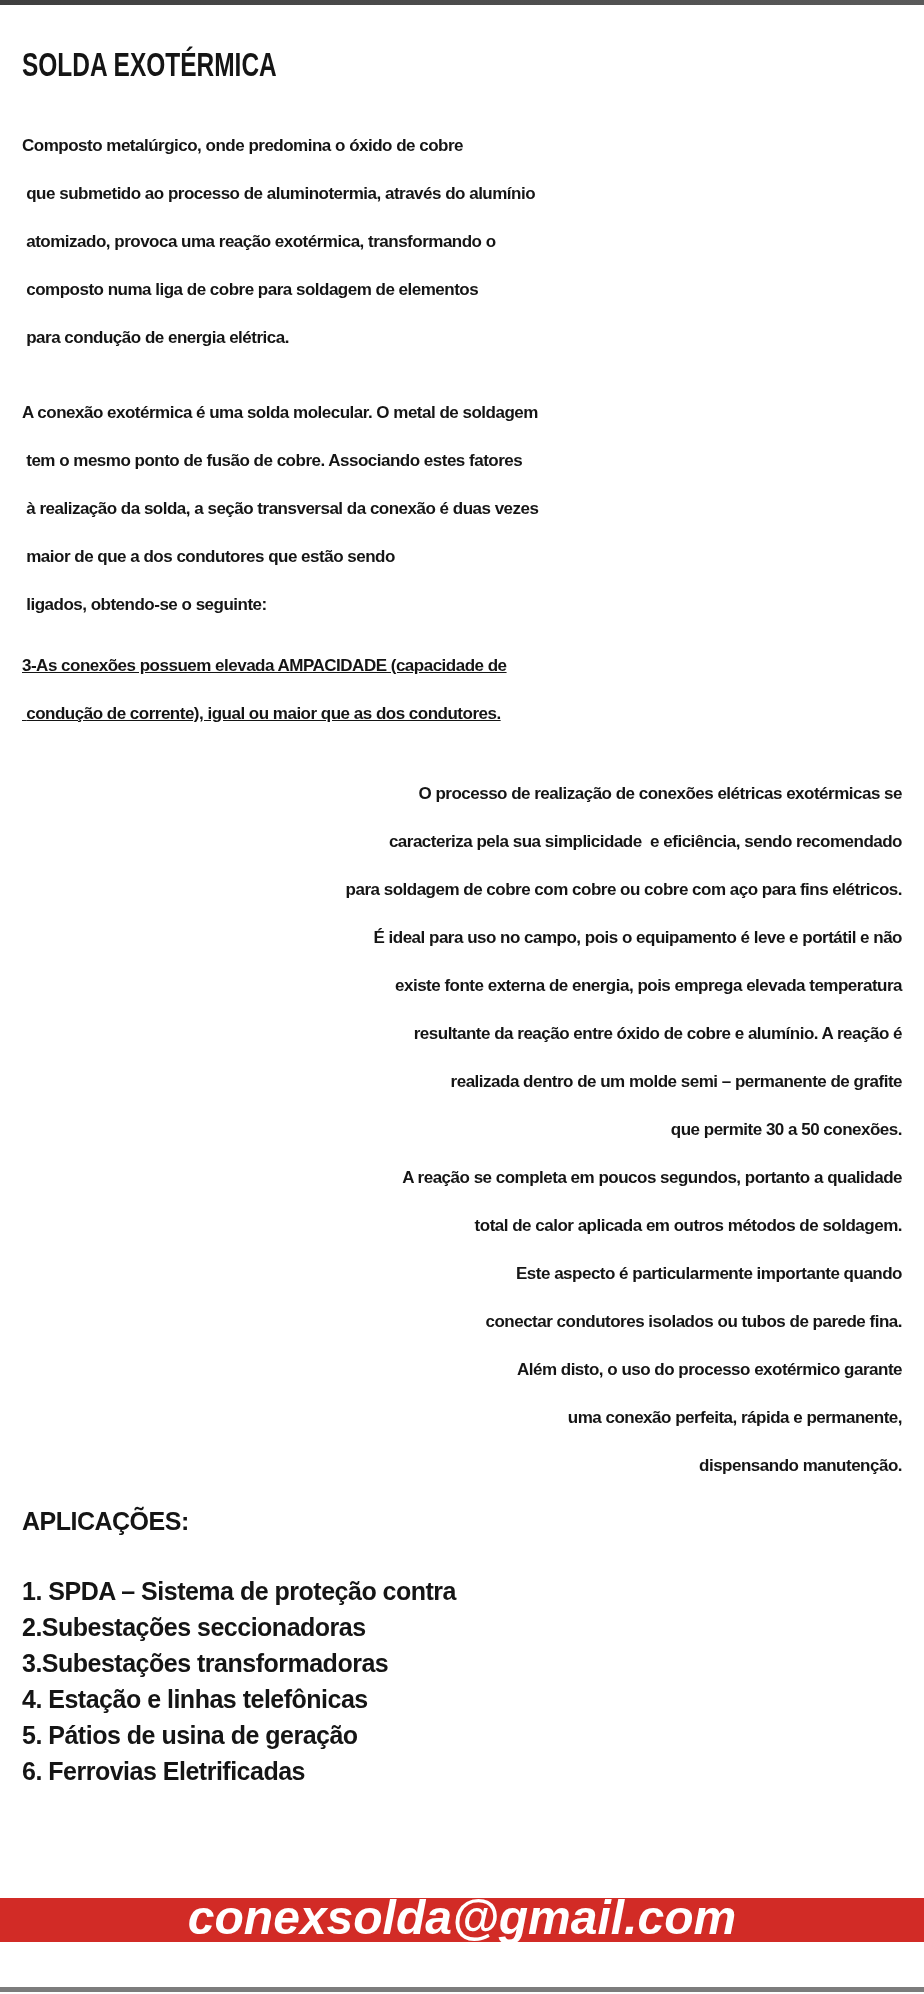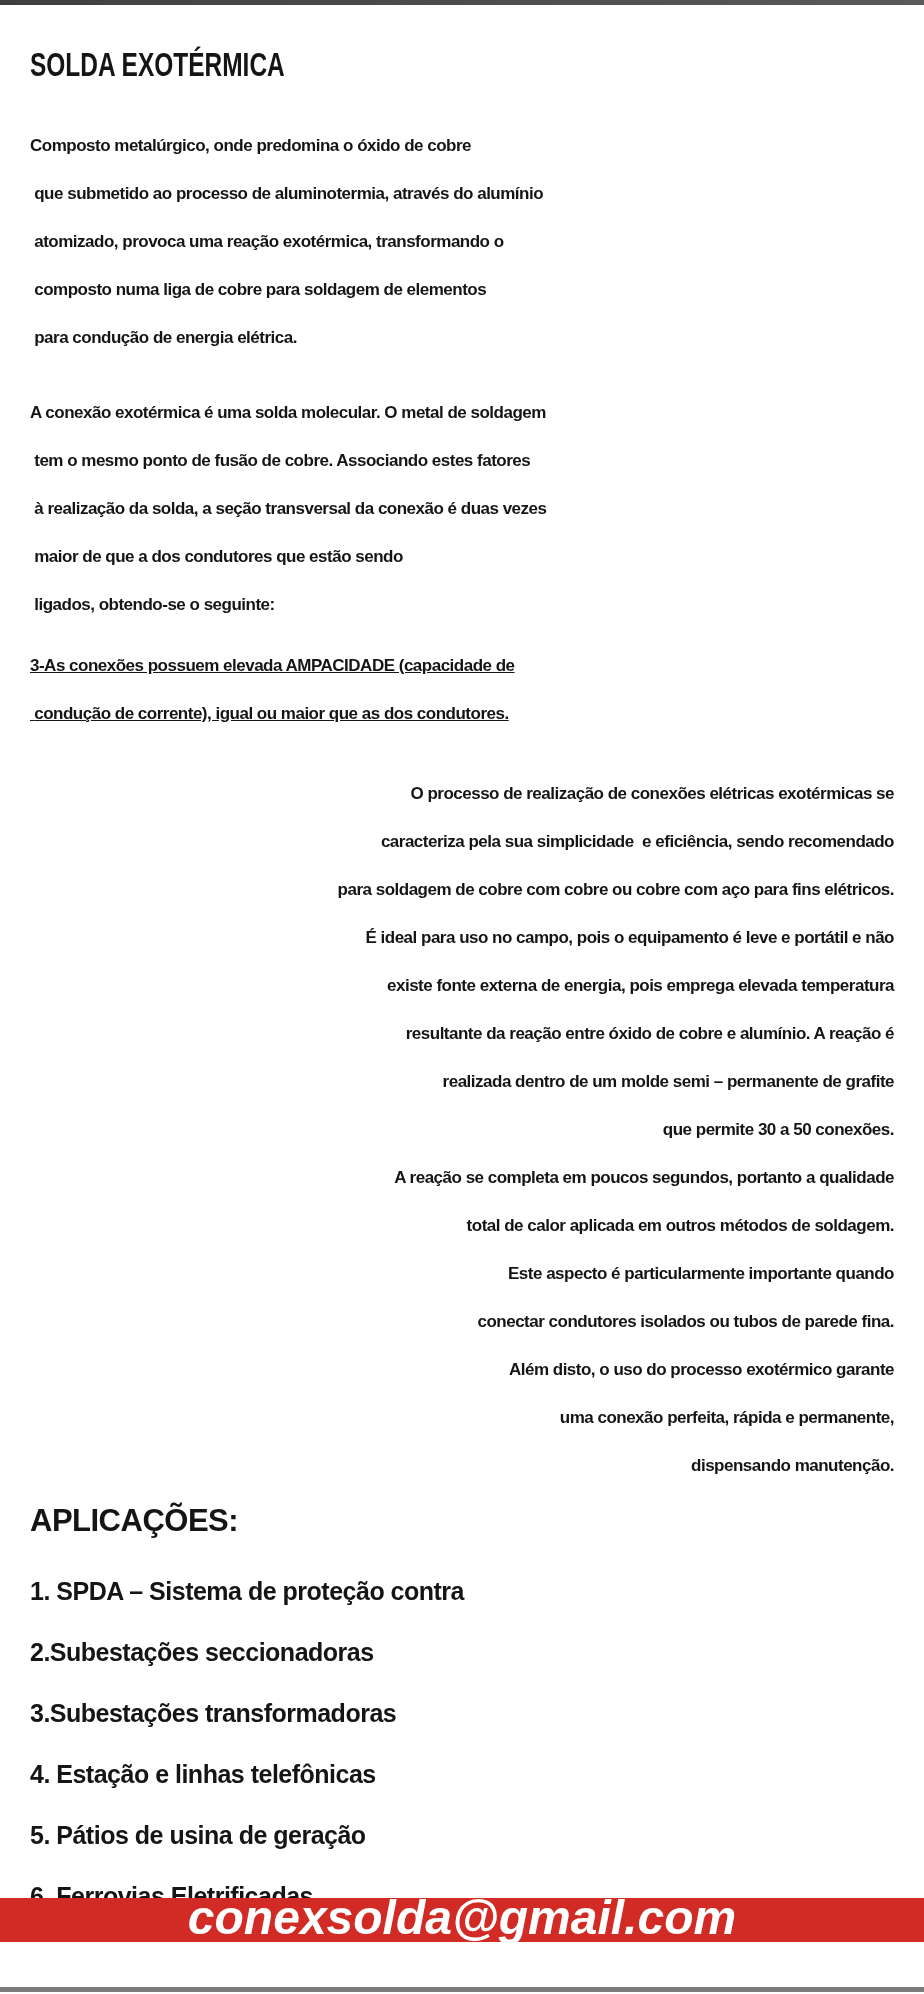--- a/index.html
+++ b/index.html
@@ -19,21 +19,21 @@
   .top-border {
     position: absolute;
     top: 0; left: 0;
     width: 100%; height: 5px;
     background: linear-gradient(90deg, #3f3f3f, #5a5a5a);
   }
   .content {
     position: absolute;
     top: 5px; left: 0;
     width: 100%;
-    padding: 0 30px;
+    padding: 0 22px;
     box-sizing: border-box;
   }
   .title {
     font-size: 34px;
     font-weight: bold;
     line-height: 36px;
     margin: 41px 0 0 0;
     white-space: pre;
     transform: scaleX(0.72);
     transform-origin: 0 50%;
@@ -46,34 +46,33 @@
     white-space: pre-wrap;
     margin: 0;
   }
   .p1 { margin-top: 40px; }
   .p2 { margin-top: 27px; }
   .p3 { margin-top: 31px; }
   .p4 { margin-top: 38px; }
   .p5 { margin-top: 13px; text-decoration: underline; }
   .p6 { margin-top: 32px; text-align: right; }
   .apps-heading {
-    font-size: 31px;
+    font-size: 25px;
     font-weight: bold;
     line-height: 36px;
     letter-spacing: -0.5px;
     margin: 13px 0 0 0;
   }
   .apps-list { margin-top: 34px; }
   .app-line {
     font-size: 25px;
     font-weight: bold;
     line-height: 36px;
     letter-spacing: -0.5px;
     white-space: pre;
-    margin-top: 25px;
   }
   .email-banner {
     position: absolute;
     left: 0; top: 1898px;
     width: 100%; height: 44px;
     background: #d22b26;
     display: flex;
     align-items: center;
     justify-content: center;
   }

